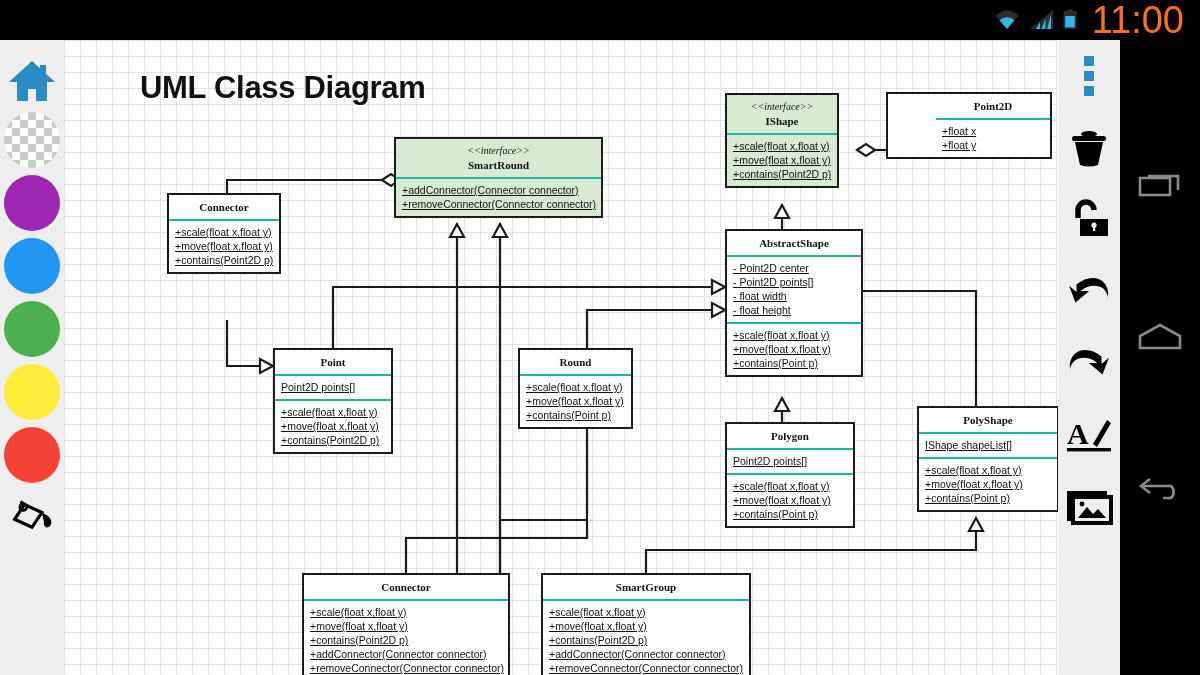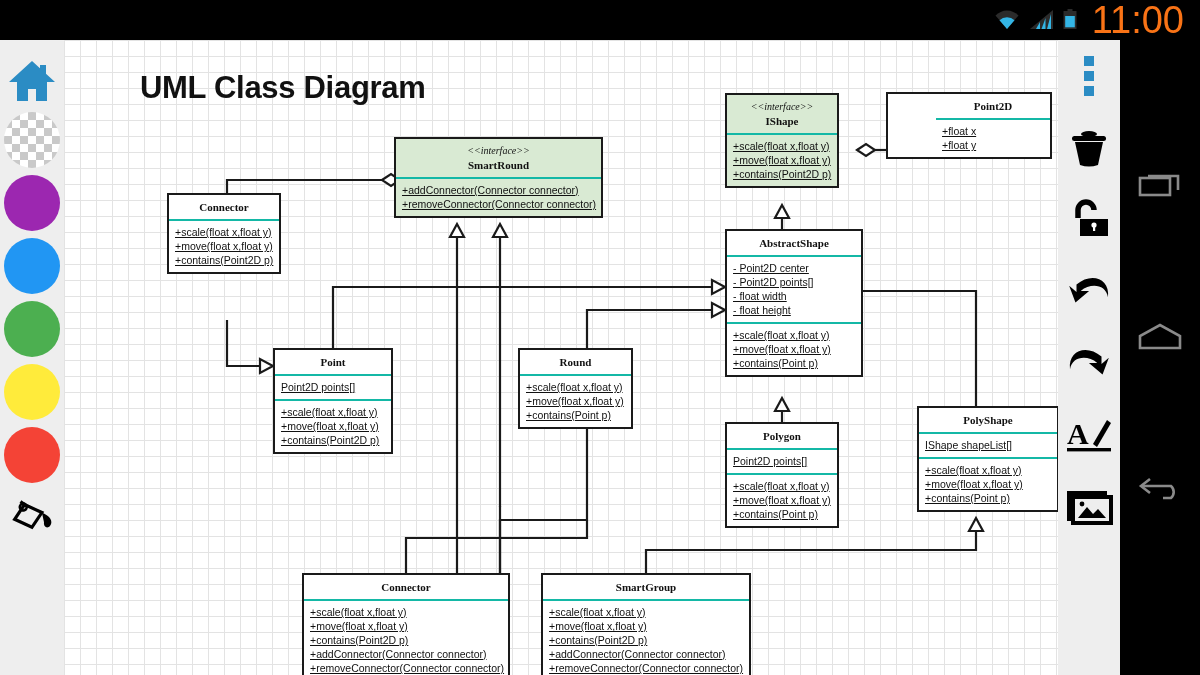--- a/index.html
+++ b/index.html
@@ -284,21 +284,21 @@
           </div>
         </div>
         <div class="uml" style="left: 454px; top: 308px; width: 115px;">
           <div class="hdr"><span>Round</span></div>
           <div class="sect">
             <div>+scale(float x,float y)</div>
             <div>+move(float x,float y)</div>
             <div>+contains(Point p)</div>
           </div>
         </div>
-        <div class="uml" style="left: 661px; top: 382px; width: 114px;">
+        <div class="uml" style="left: 661px; top: 382px; width: 130px;">
           <div class="hdr"><span>Polygon</span></div>
           <div class="sect">
             <div>Point2D points[]</div>
           </div>
           <div class="sect">
             <div>+scale(float x,float y)</div>
             <div>+move(float x,float y)</div>
             <div>+contains(Point p)</div>
           </div>
         </div>

